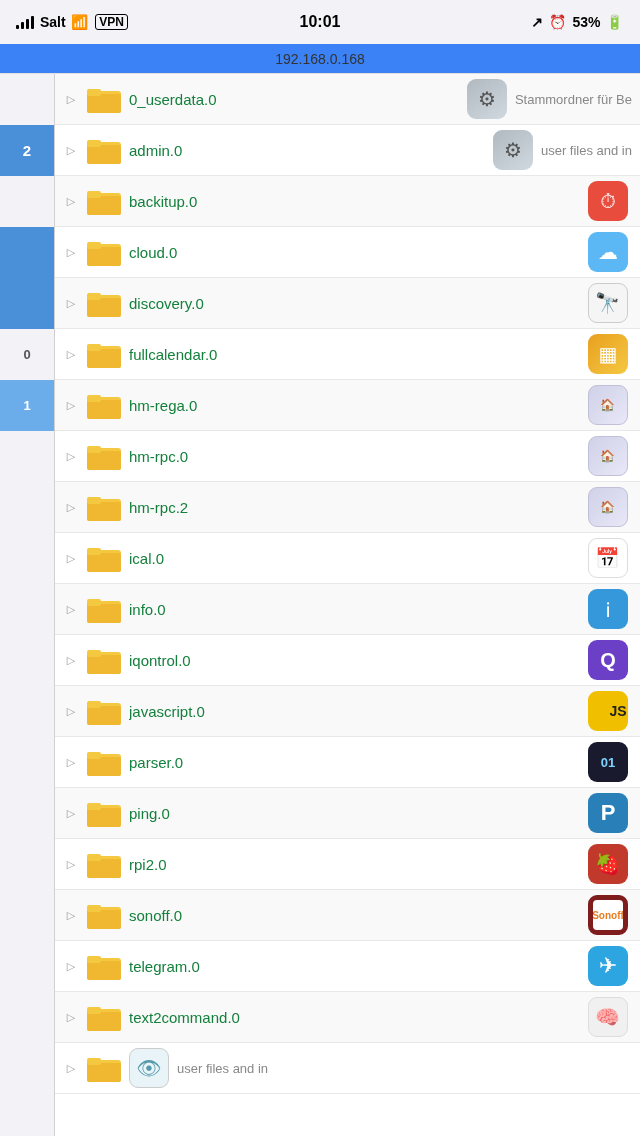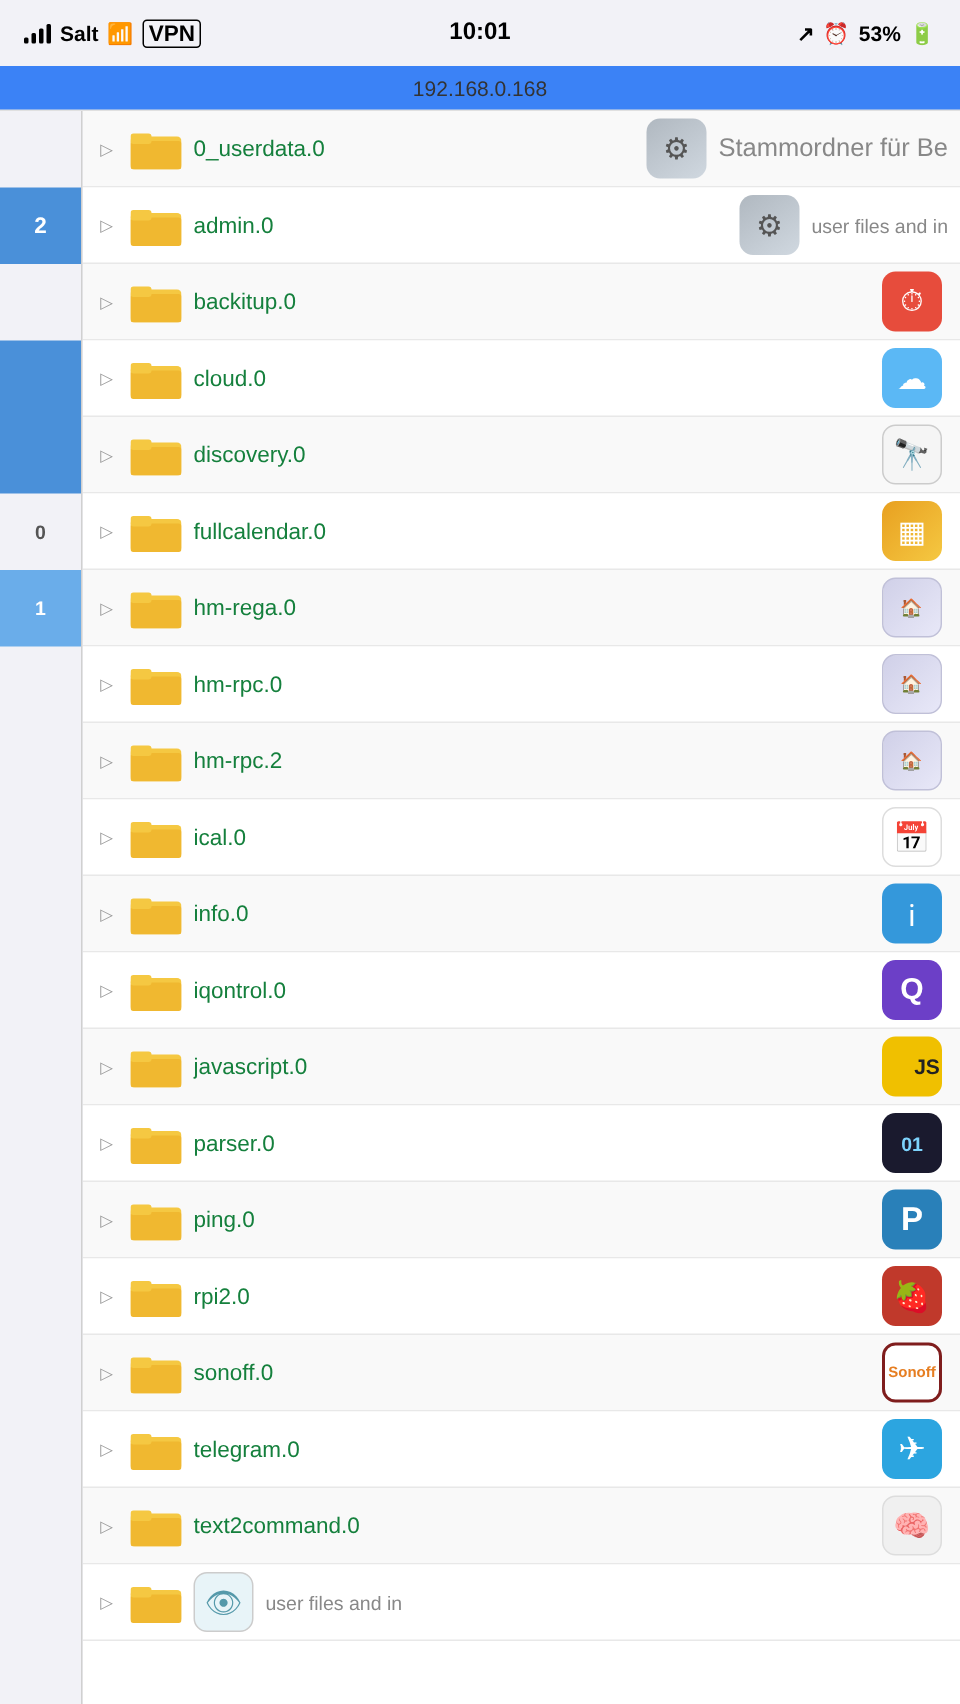--- a/index.html
+++ b/index.html
@@ -52,21 +52,21 @@
     }
     .signal-bars span {
       width: 3px;
       background: #000;
       border-radius: 1px;
     }
     .vpn-badge {
       border: 1.5px solid #000;
       border-radius: 3px;
       padding: 0 3px;
-      font-size: 15px;
+      font-size: 12px;
       font-weight: 700;
     }
 
     
     .address-bar {
       width: 640px;
       height: 30px;
       background: #3b82f6;
       display: flex;
       align-items: center;
@@ -221,21 +221,21 @@
       <svg viewBox="0 0 34 28" xmlns="http://www.w3.org/2000/svg">
         <rect x="0" y="6" width="34" height="22" rx="3" ry="3" fill="#f5c842"></rect>
         <rect x="0" y="9" width="34" height="19" rx="2" ry="2" fill="#f0b830"></rect>
         <rect x="0" y="4" width="14" height="7" rx="2" ry="2" fill="#f5c842"></rect>
       </svg>
     </div>
     <span class="file-name">0_userdata.0</span>
     <div class="app-icon" style="background:linear-gradient(145deg, #b0b8c0, #d0d8e0);">
       <span style="color:#555;font-size:20px;font-weight:normal;">⚙</span>
     </div>
-    <span class="desc-text" style="font-size:17px;color:#888;margin-left:4px;">Stammordner für Be</span>
+    <span class="desc-text" style="font-size:13px;color:#888;margin-left:4px;">Stammordner für Be</span>
   </div>
       <div class="file-row">
     <div class="chevron">▷</div>
     <div class="folder-icon">
       <svg viewBox="0 0 34 28" xmlns="http://www.w3.org/2000/svg">
         <rect x="0" y="6" width="34" height="22" rx="3" ry="3" fill="#f5c842"></rect>
         <rect x="0" y="9" width="34" height="19" rx="2" ry="2" fill="#f0b830"></rect>
         <rect x="0" y="4" width="14" height="7" rx="2" ry="2" fill="#f5c842"></rect>
       </svg>
     </div>
@@ -458,21 +458,21 @@
       <div class="file-row">
     <div class="chevron">▷</div>
     <div class="folder-icon">
       <svg viewBox="0 0 34 28" xmlns="http://www.w3.org/2000/svg">
         <rect x="0" y="6" width="34" height="22" rx="3" ry="3" fill="#f5c842"></rect>
         <rect x="0" y="9" width="34" height="19" rx="2" ry="2" fill="#f0b830"></rect>
         <rect x="0" y="4" width="14" height="7" rx="2" ry="2" fill="#f5c842"></rect>
       </svg>
     </div>
     <span class="file-name">sonoff.0</span>
-    <div class="app-icon" style="background:#fff;border:2px solid #7f1d1d;">
+    <div class="app-icon" style="background:#fff;border:5px solid #7f1d1d;">
       <span style="color:#e67e22;font-size:10px;font-weight:bold;">Sonoff</span>
     </div>
 
   </div>
       <div class="file-row">
     <div class="chevron">▷</div>
     <div class="folder-icon">
       <svg viewBox="0 0 34 28" xmlns="http://www.w3.org/2000/svg">
         <rect x="0" y="6" width="34" height="22" rx="3" ry="3" fill="#f5c842"></rect>
         <rect x="0" y="9" width="34" height="19" rx="2" ry="2" fill="#f0b830"></rect>

